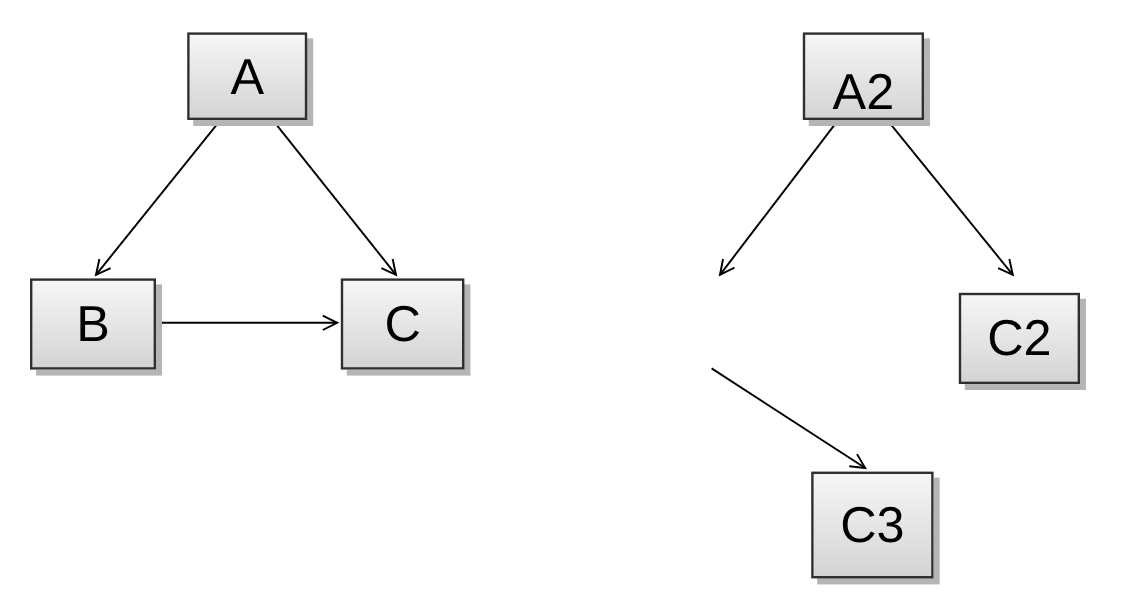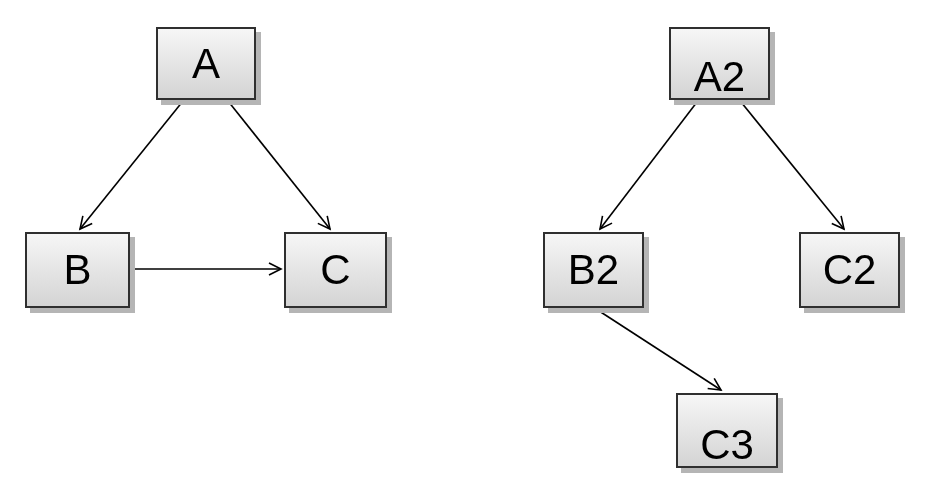--- a/index.html
+++ b/index.html
@@ -45,22 +45,22 @@
     font-size: 42px;
     line-height: 1;
     cursor: default;
     user-select: none;
   }
   .n-A  { left: 156px; top:  27px; width: 100px; height: 73px; }
   .n-B  { left:  25px; top: 232px; width: 105px; height: 76px; }
   .n-C  { left: 284px; top: 232px; width: 103px; height: 76px; }
   .n-A2 { left: 669px; top:  27px; width: 101px; height: 73px; align-items: flex-end; }
   .n-B2 { left: 543px; top: 232px; width: 101px; height: 76px; }
-  .n-C2 { left: 799px; top: 232px; width: 101px; height: 76px; }
-  .n-C3 { left: 676px; top: 393px; width: 102px; height: 75px; align-items: flex-end; }
+  .n-C2 { left: 799px; top: 244px; width: 101px; height: 76px; }
+  .n-C3 { left: 676px; top: 393px; width: 102px; height: 89px; }
 </style>
 </head>
 <body>
 
 <div class="canvas">
 
   <svg class="edges-layer" viewBox="0 0 940 504" xmlns="http://www.w3.org/2000/svg">
     <defs>
       <marker id="arrowhead" markerUnits="userSpaceOnUse" markerWidth="18" markerHeight="18" refX="14" refY="8" orient="auto">
         <path d="M2,2 L14,8 L2,14" fill="none" stroke="#000000" stroke-width="1.6"></path>
@@ -82,23 +82,20 @@
   <div class="node n-B">
     <span>B</span>
   </div>
   <div class="node n-C">
     <span>C</span>
   </div>
 
   <div class="node n-A2">
     <span>A2</span>
   </div>
-  <div class="node n-B2">
-    <span>B2</span>
-  </div>
   <div class="node n-C2">
     <span>C2</span>
   </div>
   <div class="node n-C3">
     <span>C3</span>
   </div>
 
 </div>
 
 </body></html>

